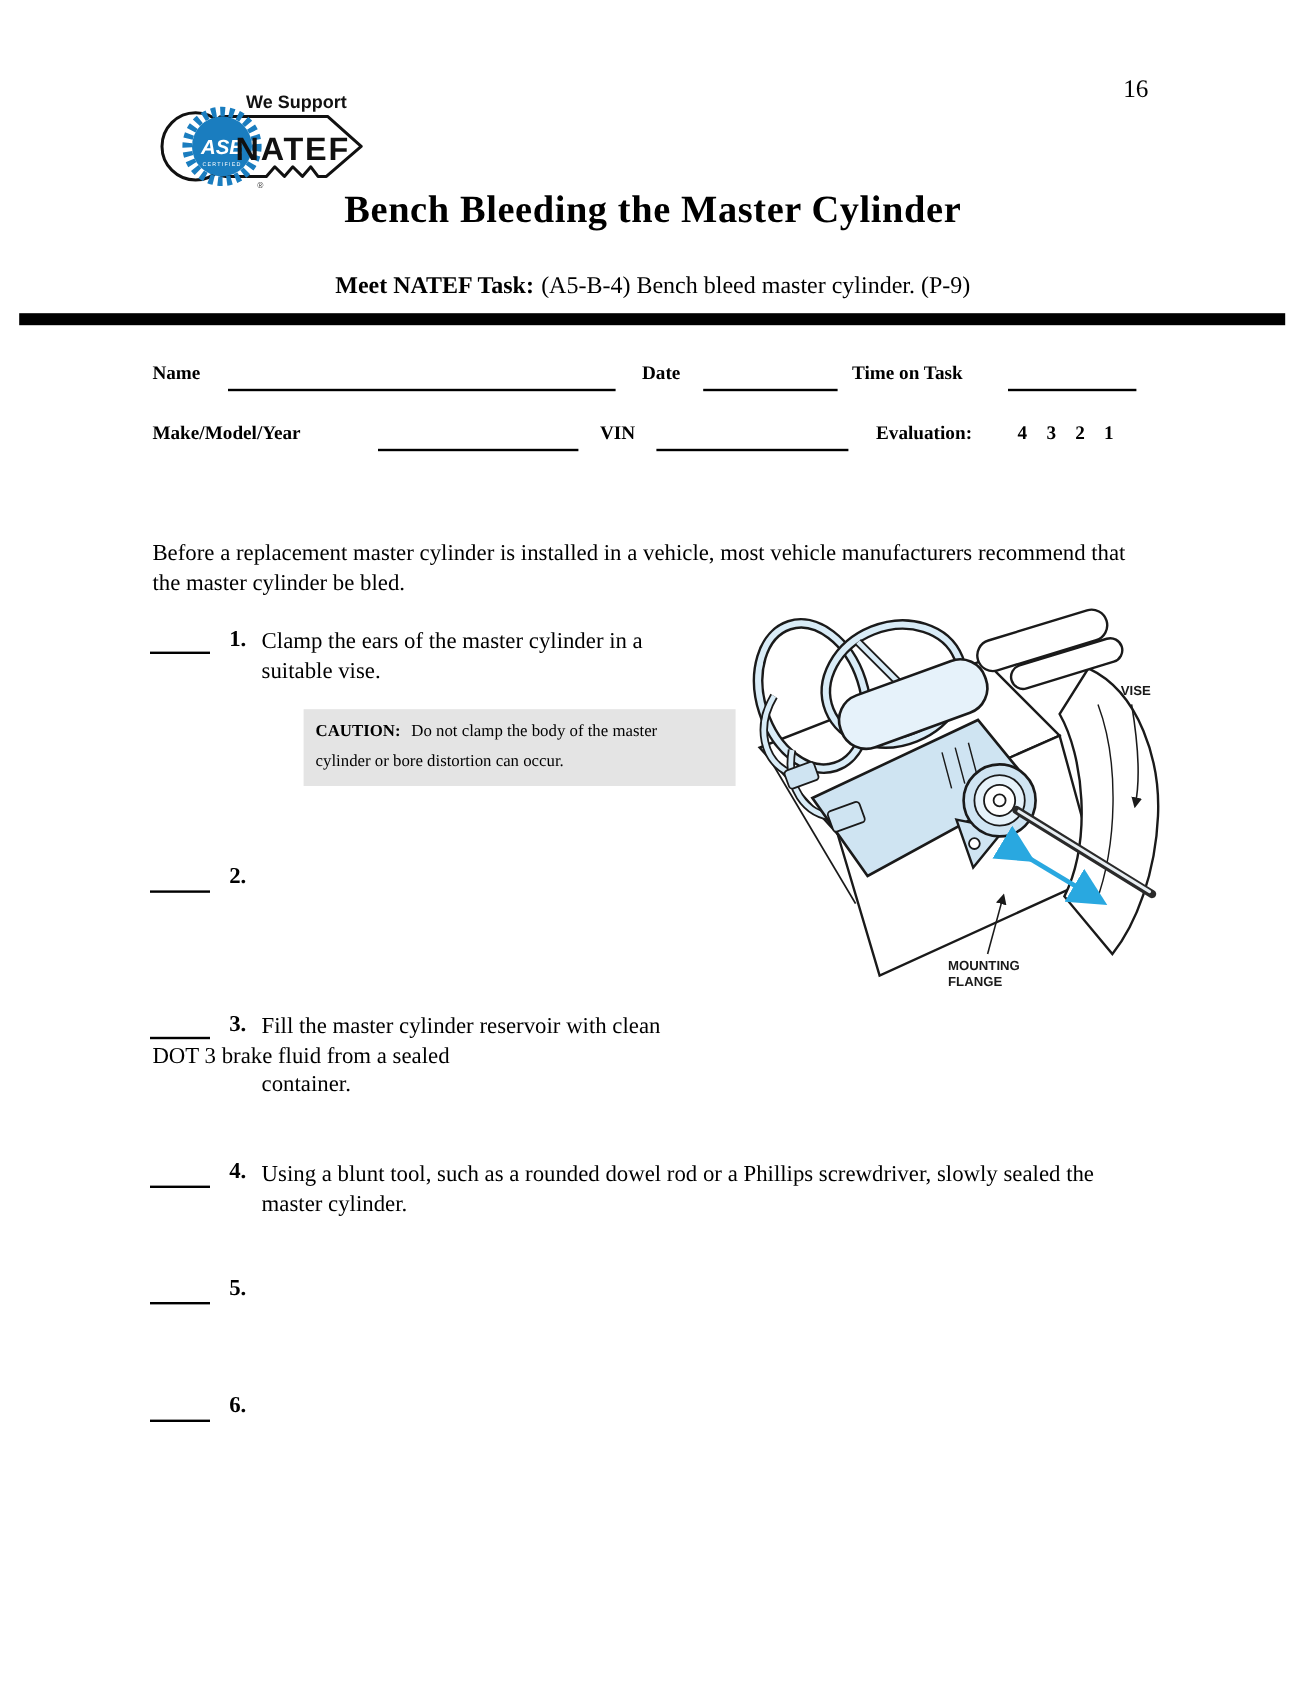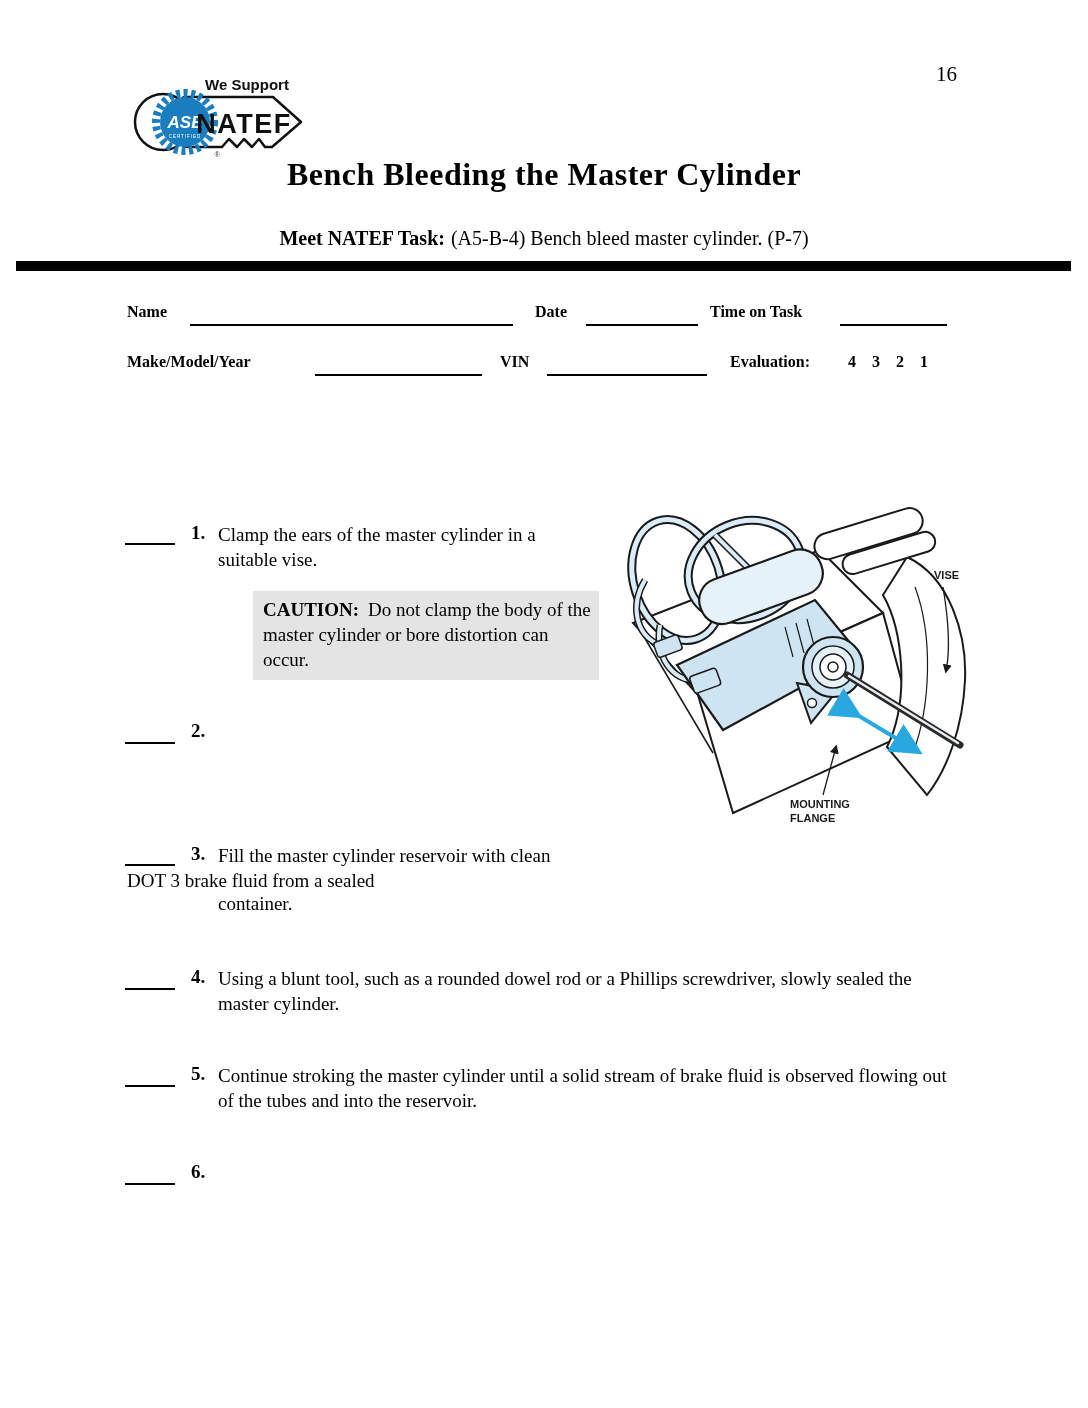--- a/index.html
+++ b/index.html
@@ -9,21 +9,21 @@
   .pageno{font-size:21px;}
   .title{width:1088px;text-align:center;font-size:32px;font-weight:bold;letter-spacing:.5px;}
   .subtitle{width:1088px;text-align:center;font-size:20px;}
   .subtitle b{margin-right:6px;margin-top:25px;}
   .rule{background:#000;height:10px;}
   .flabel{font-size:16px;font-weight:bold;white-space:pre;}
   .blankline{border-bottom:2px solid #000;height:0;}
   .body-text{font-size:19px;line-height:25px;}
   .prewrap{white-space:pre-wrap;}
   .stepnum{font-size:19px;font-weight:bold;}
-  .caution{background:#e4e4e4;font-size:19px;line-height:25px;padding:6px 2px 8px 10px;}
+  .caution{background:#e4e4e4;font-size:14px;line-height:25px;padding:6px 16px 8px 10px;}
   .caution b{margin-right:9px;}
   svg text{font-family:"Liberation Sans","DejaVu Sans",sans-serif;}
 </style>
 </head>
 <body>
 
 <div class="page">
 
   <div class="abs pageno" style="left:936px;top:62px;">16</div>
 
@@ -40,39 +40,40 @@
       <text x="52" y="78" text-anchor="middle" font-size="4.5" letter-spacing="1" fill="#fff">CERTIFIED</text>
 
       <text x="114" y="30" text-anchor="middle" font-size="15" font-weight="bold" fill="#111">We Support</text>
       <text x="111" y="73" text-anchor="middle" font-size="27" font-weight="bold" letter-spacing="1.5" fill="#111">NATEF</text>
       <text x="84" y="97" text-anchor="middle" font-size="7" fill="#333">®</text>
     </svg>
   </div>
 
   <div class="abs title" style="left:0;top:156px;">Bench Bleeding the Master Cylinder</div>
   <div class="abs subtitle" style="left:0;top:227px;">
-    <b>Meet NATEF Task:</b><span>(A5-B-4) Bench bleed master cylinder. (P-7)</span>
+    <b>Meet NATEF Task:</b><span>(A5-B-4) Bench bleed master cylinder. (P-9)</span>
   </div>
 
   <div class="abs rule" style="left:16px;top:261px;width:1055px;"></div>
 
   <div class="abs flabel" style="left:127px;top:303px;">Name</div>
   <div class="abs blankline" style="left:190px;top:324px;width:323px;"></div>
   <div class="abs flabel" style="left:535px;top:303px;">Date</div>
   <div class="abs blankline" style="left:586px;top:324px;width:112px;"></div>
   <div class="abs flabel" style="left:710px;top:303px;">Time on Task</div>
   <div class="abs blankline" style="left:840px;top:324px;width:107px;"></div>
 
   <div class="abs flabel" style="left:127px;top:353px;">Make/Model/Year</div>
   <div class="abs blankline" style="left:315px;top:374px;width:167px;"></div>
   <div class="abs flabel" style="left:500px;top:353px;">VIN</div>
   <div class="abs blankline" style="left:547px;top:374px;width:160px;"></div>
   <div class="abs flabel" style="left:730px;top:353px;">Evaluation:</div>
   <div class="abs flabel" style="left:848px;top:353px;">4    3    2    1</div>
 
+  <div class="abs body-text" style="left:127px;top:449px;width:815px;">Before a replacement master cylinder is installed in a vehicle, most vehicle manufacturers recommend that the master cylinder be bled.</div>
 
   <div class="abs blankline" style="left:125px;top:543px;width:50px;"></div>
   <div class="abs stepnum" style="left:191px;top:522px;">1.</div>
   <div class="abs body-text prewrap" style="left:218px;top:522px;width:368px;">Clamp the ears of the master cylinder in a suitable vise.</div>
 
   <div class="abs caution" style="left:253px;top:591px;width:334px;">
     <b>CAUTION:</b><span>Do not clamp the body of the master cylinder or bore distortion can occur.</span>
   </div>
 
   <div class="abs blankline" style="left:125px;top:742px;width:50px;"></div>
@@ -83,21 +84,20 @@
   <div class="abs body-text" style="left:218px;top:843px;white-space:nowrap;">Fill the master cylinder reservoir with clean</div>
   <div class="abs body-text" style="left:127px;top:868px;white-space:nowrap;">DOT 3 brake fluid from a sealed</div>
   <div class="abs body-text" style="left:218px;top:891px;white-space:nowrap;">container.</div>
 
   <div class="abs blankline" style="left:125px;top:988px;width:50px;"></div>
   <div class="abs stepnum" style="left:191px;top:966px;">4.</div>
   <div class="abs body-text prewrap" style="left:218px;top:966px;width:725px;">Using a blunt tool, such as a rounded dowel rod or a Phillips screwdriver, slowly sealed the master cylinder.</div>
 
   <div class="abs blankline" style="left:125px;top:1085px;width:50px;"></div>
   <div class="abs stepnum" style="left:191px;top:1063px;">5.</div>
-  <div class="abs body-text prewrap" style="left:218px;top:1063px;width:730px;">Continue stroking the master cylinder until a solid stream of brake fluid is observed flowing out of the tubes and into the reservoir.</div>
 
   <div class="abs blankline" style="left:125px;top:1183px;width:50px;"></div>
   <div class="abs stepnum" style="left:191px;top:1161px;">6.</div>
 
   <div class="abs" style="left:615px;top:495px;width:360px;height:345px;">
     <svg width="360" height="345" viewBox="0 0 360 345">
       <defs>
         <marker id="bluehead" markerWidth="8" markerHeight="8" refX="4" refY="4" orient="auto">
           <path d="M0 0 L8 4 L0 8 Z" fill="#29a8e0"></path>
         </marker>

